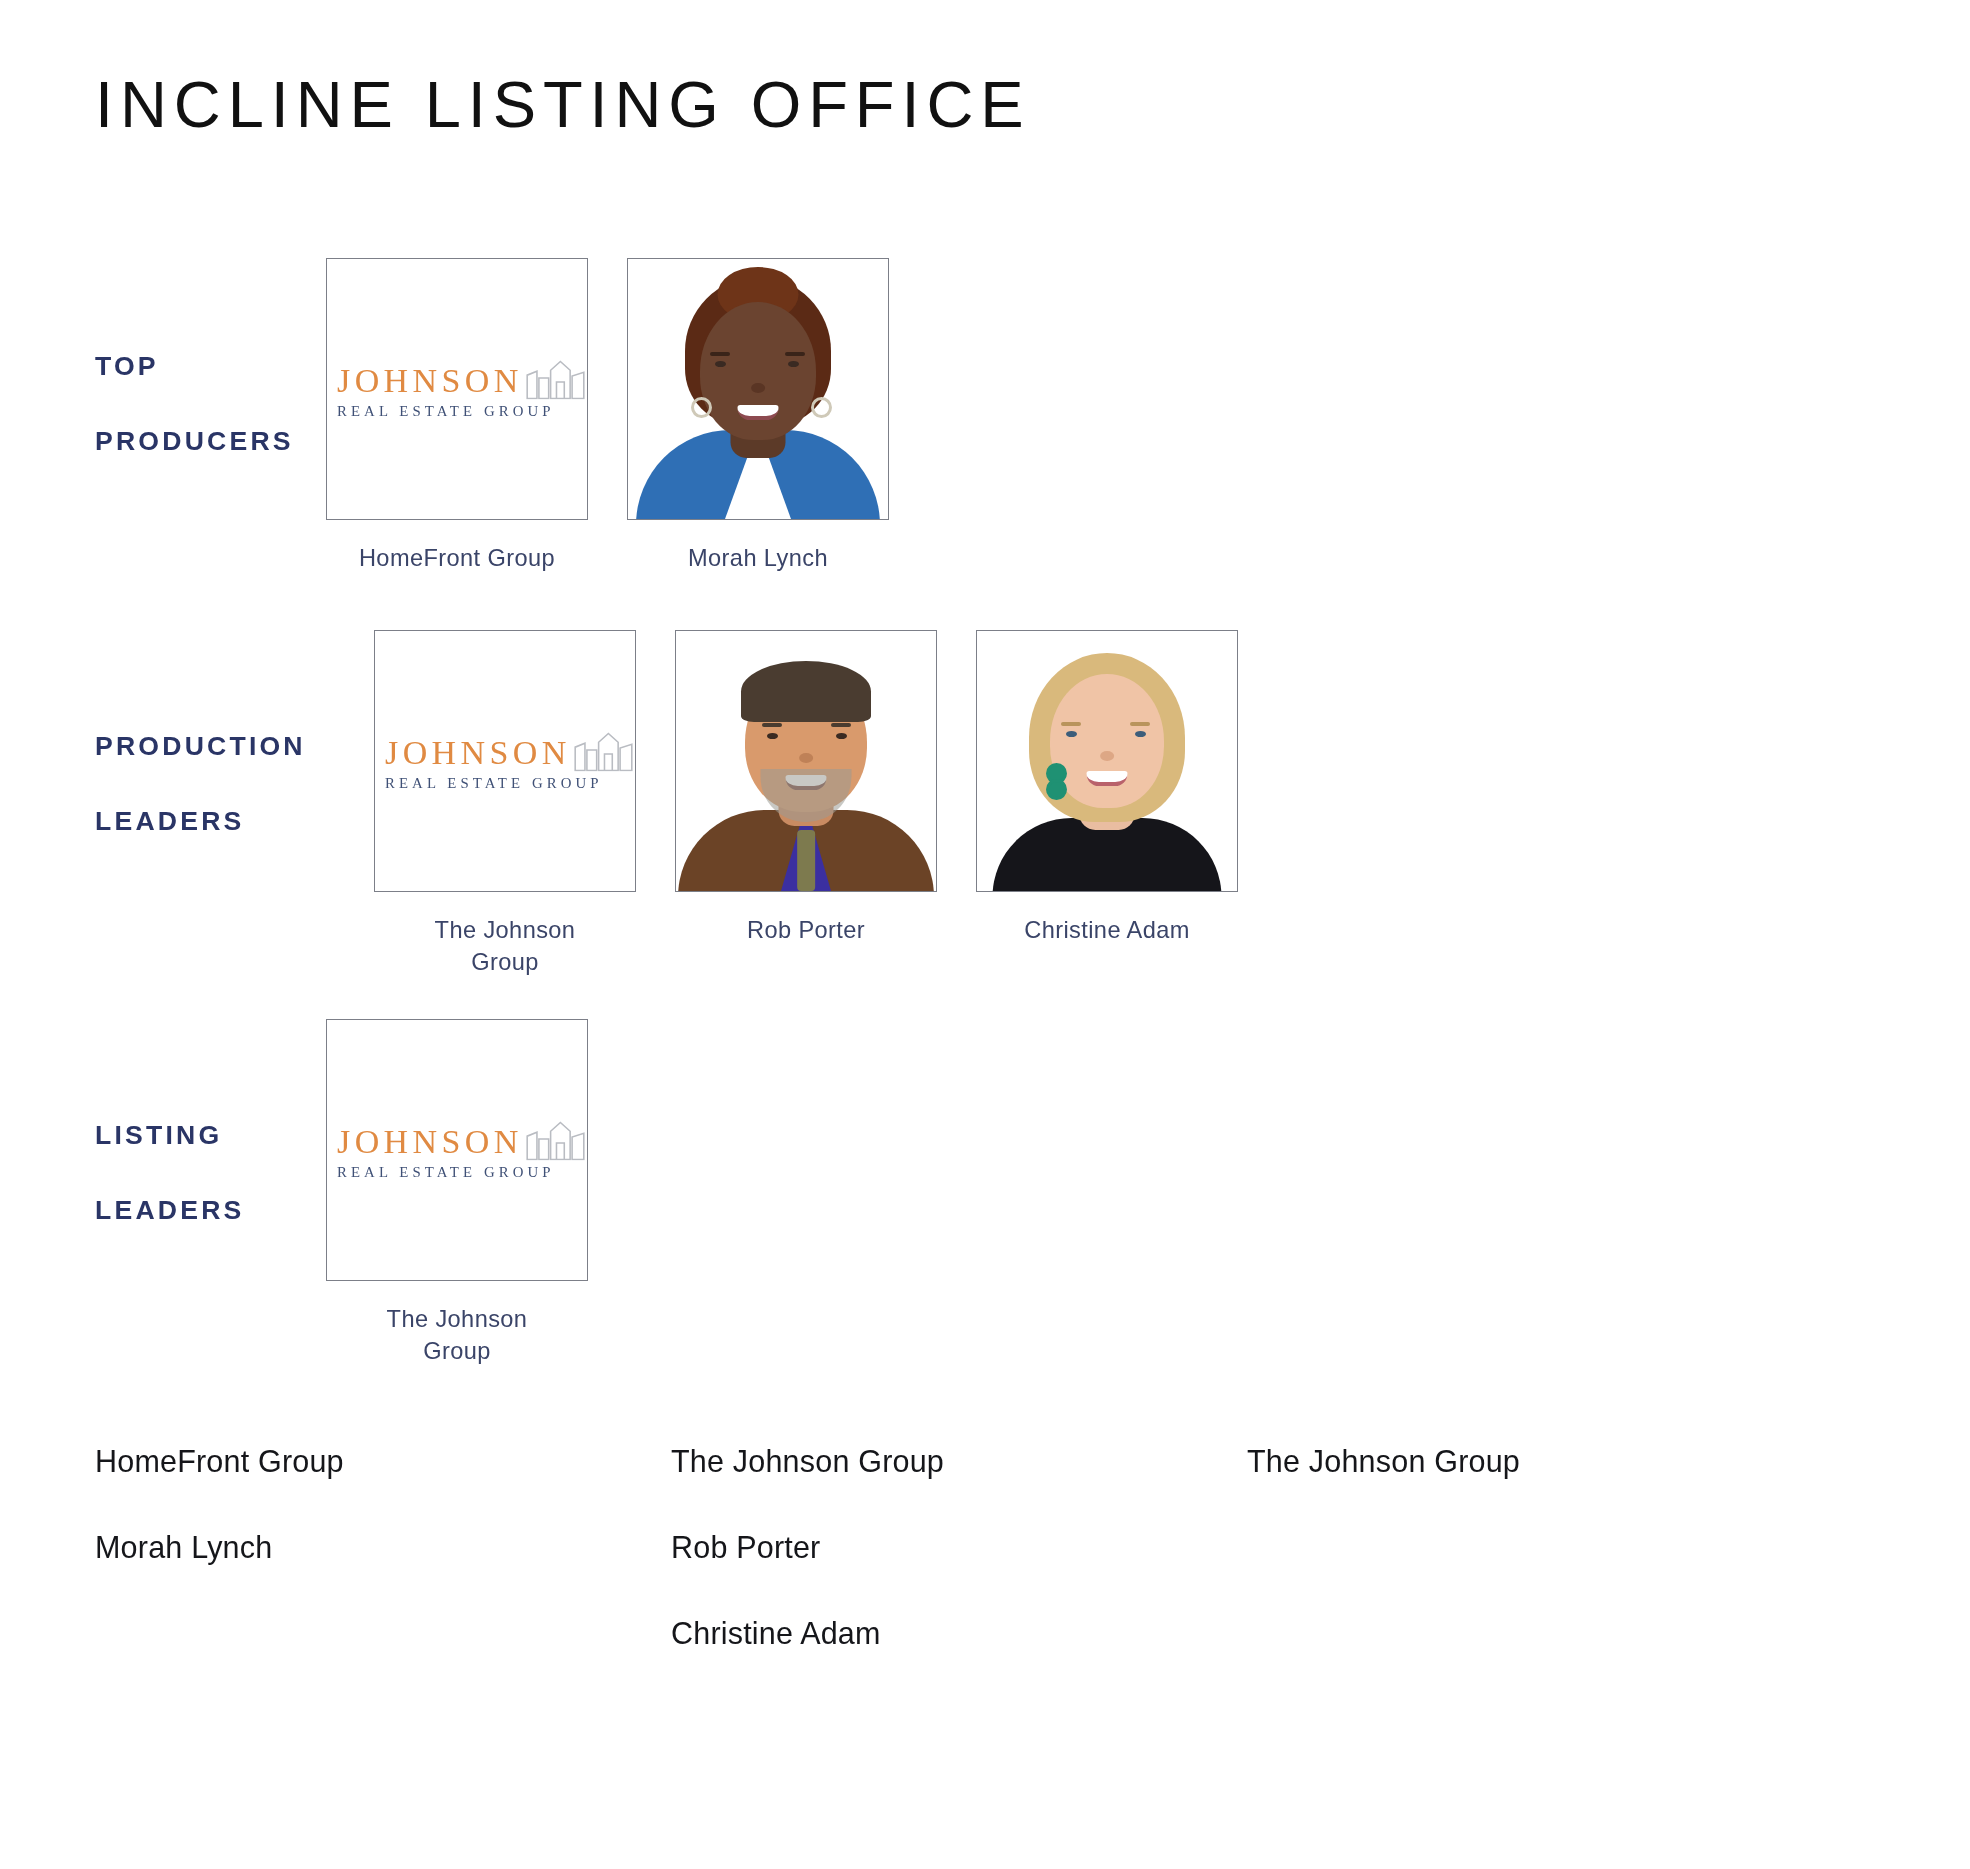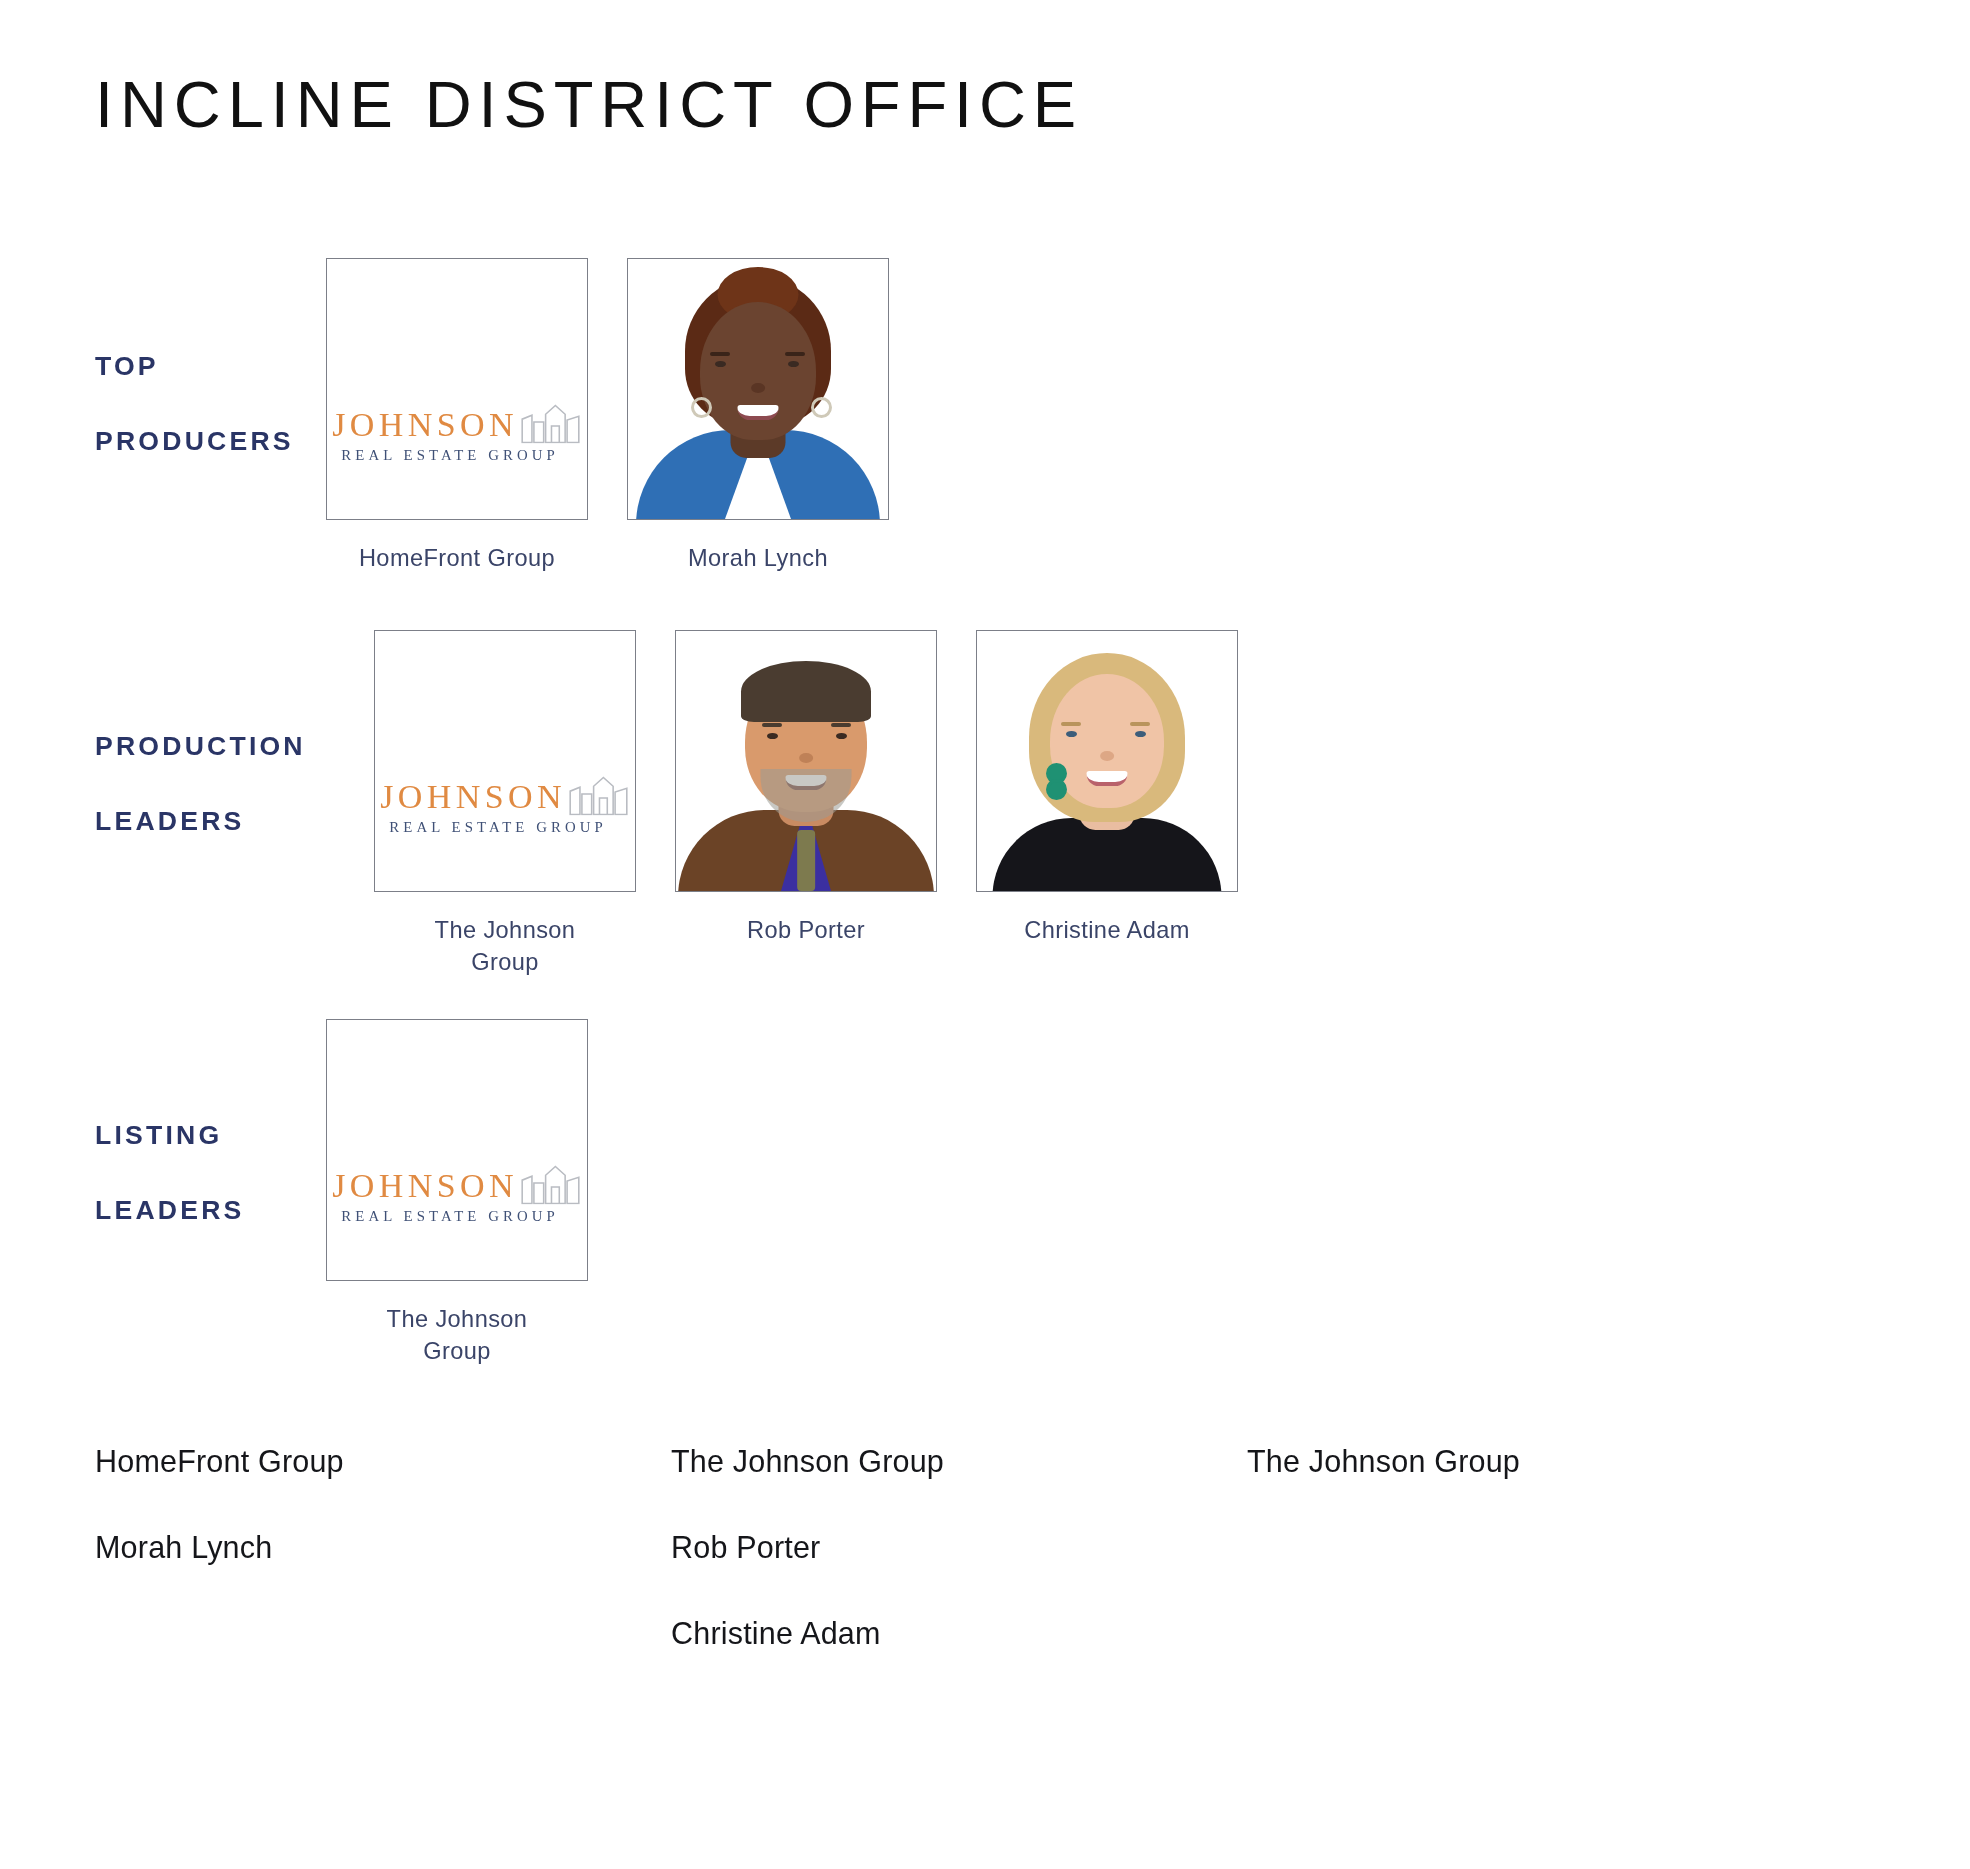--- a/index.html
+++ b/index.html
@@ -68,27 +68,26 @@
     color:#3a4468;
     text-align:center;
     line-height:1.35;
     letter-spacing:0.4px;
     max-width:207px;
   }
 
   
   .jlogo{
     position:absolute;
-    left:0;right:0;
+    left:10px;right:0;
     top:50%;
     transform:translateY(-50%);
     display:flex;
     flex-direction:column;
-    align-items:center;
-    margin-top:44px;
+    align-items:flex-start;
   }
   .jlogo-top{
     display:flex;
     align-items:flex-end;
     justify-content:center;
   }
   .jlogo-word{
     color:#e08a42;
     font-family:"Liberation Serif", serif;
     font-size:34px;
@@ -179,21 +178,21 @@
     font-size:30.5px;
     font-weight:400;
     letter-spacing:0.2px;
     margin-bottom:51px;
     white-space:nowrap;
   }
 </style>
 </head>
 <body>
 
-<div class="page-title">INCLINE DISTRICT OFFICE</div>
+<div class="page-title">INCLINE LISTING OFFICE</div>
 
 <div class="rows">
 
   <div class="award-row" style="min-height:372px;">
     <div class="row-label" style="padding-top:53px;">
       <span class="lbl-line">TOP</span>
       <span class="lbl-line">PRODUCERS</span>
     </div>
     <div class="tiles">
 

